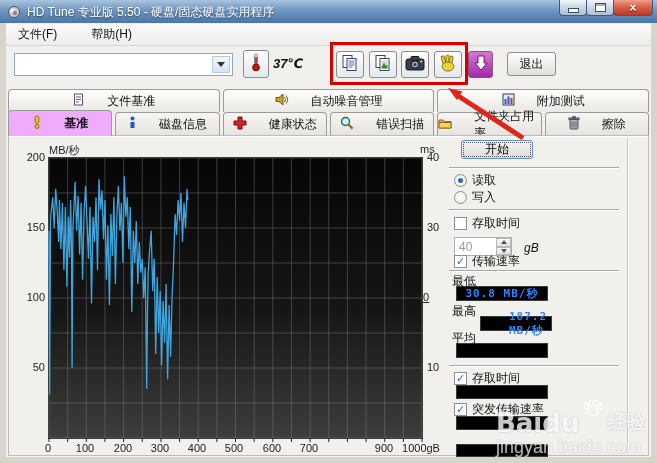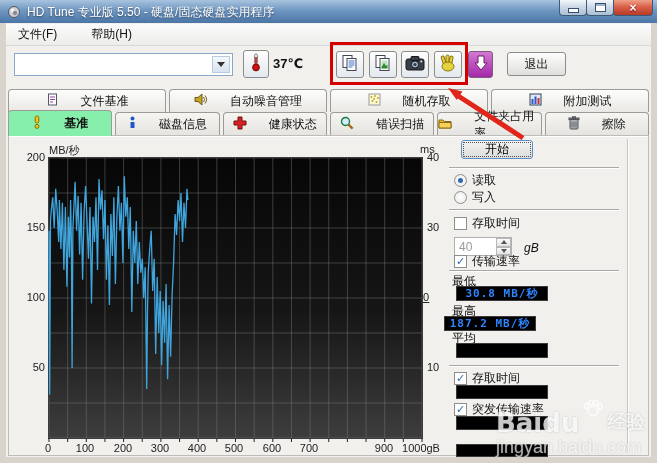--- a/index.html
+++ b/index.html
@@ -25,21 +25,21 @@
   .tri-down{width:0;height:0;border-left:4px solid transparent;border-right:4px solid transparent;border-top:5px solid #333;}
   .toolbtn{width:28px;height:27px;border:1px solid #8c8c8c;border-radius:3px;background:linear-gradient(180deg,#fdfdfd,#e3e9ef);display:flex;align-items:center;justify-content:center;box-sizing:border-box;}
   .btn-classic{border:1px solid #8c8c8c;border-radius:3px;background:linear-gradient(180deg,#fdfdfd,#dfdfdc);display:flex;align-items:center;justify-content:center;font-size:12px;color:#111;box-sizing:border-box;}
   .arrowbtn{left:468px;top:51px;width:25px;height:27px;border:1px solid #7c5c7c;border-radius:3px;background:linear-gradient(180deg,#d478d4,#a428a8);display:flex;align-items:center;justify-content:center;box-sizing:border-box;}
   .redbox{left:330px;top:42px;width:138px;height:43px;border:3px solid #d40000;box-sizing:border-box;z-index:30;pointer-events:none;}
   .temp-text{font-size:13px;font-weight:bold;color:#111;}
   
   .tabrow{display:flex;gap:3px;}
   .tab{flex:1;border:1px solid #9b9b98;border-bottom:none;border-radius:4px 4px 0 0;background:linear-gradient(180deg,#fdfdfc,#e9e8e4);display:flex;align-items:center;justify-content:center;gap:22px;font-size:12px;color:#111;height:100%;box-sizing:border-box;}
   .tabrow-bottom .tab{background:linear-gradient(180deg,#f6f5f2,#e4e3df);}
-  .tab.active{background:#86efac;height:26px;margin-top:-2px;z-index:5;font-weight:bold;}
+  .tab.active{background:#f0abfc;height:26px;margin-top:-2px;z-index:5;font-weight:bold;}
   
   .contentbox{left:8px;top:135px;width:641px;height:321px;border:1px solid #bdbcb8;box-shadow:inset 0 1px 0 #fff;background:#f1f0ed;box-sizing:border-box;}
   .axis-label{font-size:11px;color:#222;}
   .ticklabel{font-size:11px;color:#222;text-align:right;}
   .xticklabel{font-size:11px;color:#222;text-align:center;}
   .plotwrap{left:48px;top:157px;width:373px;height:280px;background:linear-gradient(180deg,#060606 0%,#161616 55%,#3d3d3d 100%);border:1px solid #2a2a2a;}
   
   .sep{height:1px;background:#a9a8a4;box-shadow:0 1px 0 #fff;}
   .vdivider{width:1px;background:#c6c5c1;box-shadow:1px 0 0 #fff;}
   .startbtn{left:461px;top:140px;width:72px;height:19px;border:1px solid #5e90c8;border-radius:3px;background:linear-gradient(180deg,#f4f4f4,#dcdcda);font-size:12px;display:flex;align-items:center;justify-content:center;box-sizing:border-box;outline:1px dotted #555;outline-offset:-3px;}
@@ -103,21 +103,21 @@
 
 <div class="abs toolbtn" style="left:243px;top:50px;width:26px;height:28px;">
   <span>
     <svg width="12" height="20">
         <rect x="4.5" y="2" width="3" height="11" rx="1.5" fill="#e8e8ee" stroke="#888"></rect>
         <rect x="5.2" y="5" width="1.6" height="9" fill="#cc1111"></rect>
         <circle cx="6" cy="15.5" r="3.4" fill="#cc1111" stroke="#7a0c0c"></circle>
       </svg>
   </span>
 </div>
-<span class="abs temp-text" style="left:273px;top:56px;">37℃</span>
+<span class="abs temp-text" style="left:273px;top:56px;font-style:italic;">37℃</span>
 
 <div class="abs toolbtn" style="left:336px;top:51px;">
   <span>
     <svg width="18" height="18">
         <rect x="2" y="1.5" width="9" height="12" fill="#fff" stroke="#445"></rect>
         <rect x="6" y="4.5" width="9" height="12" fill="#fff" stroke="#445"></rect>
         <line x1="7.5" y1="7" x2="13.5" y2="7" stroke="#3a6ecc"></line>
         <line x1="7.5" y1="9" x2="13.5" y2="9" stroke="#3a6ecc"></line>
         <line x1="7.5" y1="11" x2="13.5" y2="11" stroke="#3a6ecc"></line>
         <line x1="7.5" y1="13" x2="11.5" y2="13" stroke="#3a6ecc"></line>
@@ -157,21 +157,21 @@
       </svg>
   </span>
 </div>
 <div class="abs arrowbtn">
   <span>
     <svg width="14" height="16">
         <polygon points="4,1 10,1 10,8 13,8 7,15 1,8 4,8" fill="#fff" stroke="#6a1a6a"></polygon>
       </svg>
   </span>
 </div>
-<div class="abs btn-classic" style="left:507px;top:52px;width:59px;height:24px;">
+<div class="abs btn-classic" style="left:507px;top:52px;width:49px;height:24px;">
   <span>退出</span>
 </div>
 
 <div class="abs redbox"></div>
 
 <div class="abs tabrow" style="left:8px;top:89px;width:641px;height:23px;">
   <div class="tab">
     <span><svg width="13" height="13">
           <rect x="2.5" y="1" width="8" height="11" fill="#fff" stroke="#556"></rect>
           <line x1="4" y1="4" x2="9" y2="4" stroke="#9040a0"></line>
@@ -180,34 +180,20 @@
         </svg></span>
     <span>文件基准</span>
   </div>
   <div class="tab">
     <span><svg width="14" height="13">
           <polygon points="1,4.5 4,4.5 8,1 8,12 4,8.5 1,8.5" fill="#c8a428" stroke="#6b5a14"></polygon>
           <path d="M9.5,4 q2,2.5 0,5" fill="none" stroke="#6b5a14"></path>
           <path d="M11,2.5 q3.2,4 0,8" fill="none" stroke="#6b5a14"></path>
         </svg></span>
     <span>自动噪音管理</span>
-  </div>
-  <div class="tab">
-    <span><svg width="13" height="13">
-          <rect x="1" y="1" width="11" height="11" fill="#fdf8d8" stroke="#999"></rect>
-          <g fill="#c0a828">
-            <circle cx="3.5" cy="4" r="1"></circle>
-            <circle cx="7" cy="3" r="1"></circle>
-            <circle cx="10" cy="5" r="1"></circle>
-            <circle cx="4.5" cy="8" r="1"></circle>
-            <circle cx="8.5" cy="9" r="1"></circle>
-            <circle cx="6" cy="6" r="1"></circle>
-          </g>
-        </svg></span>
-    <span>随机存取</span>
   </div>
   <div class="tab">
     <span><svg width="13" height="13">
           <rect x="1" y="1" width="11" height="11" fill="#dfe8f6" stroke="#345"></rect>
           <rect x="2.5" y="6" width="2" height="5" fill="#3355cc"></rect>
           <rect x="5.5" y="3.5" width="2" height="7.5" fill="#3355cc"></rect>
           <rect x="8.5" y="5" width="2" height="6" fill="#cc3333"></rect>
         </svg></span>
     <span>附加测试</span>
   </div>
@@ -383,21 +369,21 @@
   <span>传输速率</span>
 </div>
 <div class="abs sep" style="left:449px;top:270px;width:170px;"></div>
 
 <span class="abs flabel" style="left:452px;top:273px;">最低</span>
 <div class="abs lcd" style="left:456px;top:286px;width:92px;height:15px;">
     <span>30.8 MB/秒</span>
   </div>
 
 <span class="abs flabel" style="left:452px;top:303px;">最高</span>
-<div class="abs lcd" style="left:444px;top:316px;width:92px;height:15px;">
+<div class="abs lcd" style="left:480px;top:316px;width:72px;height:15px;padding-left:28px;">
     <span>187.2 MB/秒</span>
   </div>
 
 <span class="abs flabel" style="left:452px;top:330px;">平均</span>
 <div class="abs lcd" style="left:456px;top:343px;width:92px;height:15px;">
     <span></span>
   </div>
 
 <div class="abs sep" style="left:449px;top:365px;width:170px;"></div>
 

